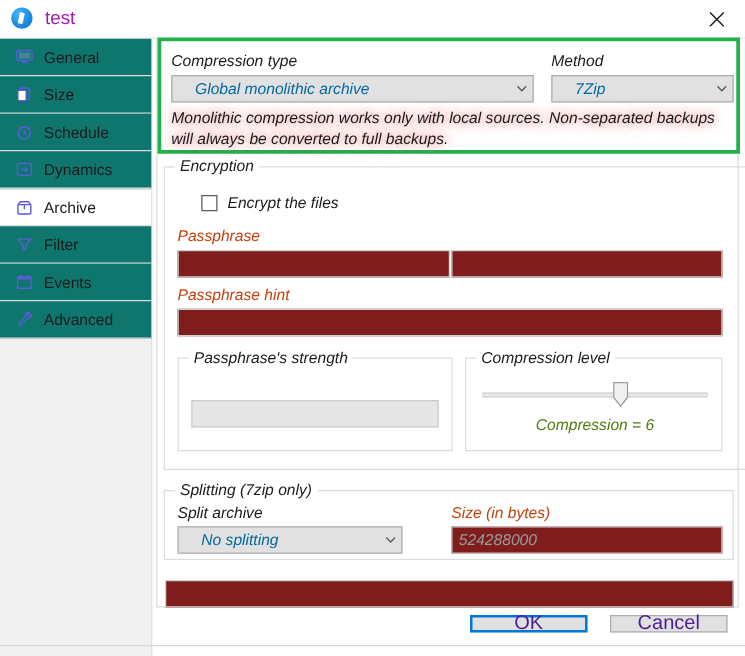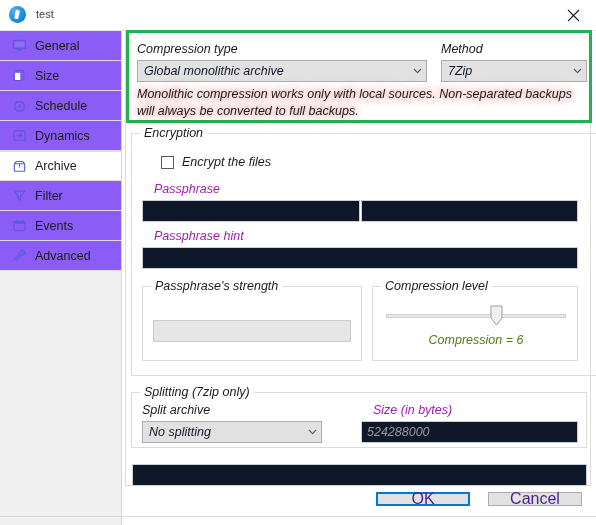--- a/index.html
+++ b/index.html
@@ -31,21 +31,21 @@
   .title-icon::after {
     content: "";
     position: absolute; left: 6px; top: 3.5px;
     width: 4px; height: 9px;
     background: #ffffff;
     border-radius: 1px;
     transform: rotate(12deg);
   }
   .title-text {
     position: absolute; left: 36px; top: 6px;
-    font-size: 11px; color: #404040;
+    font-size: 15px; color: #a21caf;
     line-height: 17px;
   }
   .close-btn {
     position: absolute; right: 0; top: 0;
     width: 45px; height: 30px;
     display: flex; align-items: center; justify-content: center;
     cursor: default;
   }
   .close-btn svg { display: block; }
 
@@ -56,21 +56,21 @@
     background: #f0f0f0;
     border-right: 1px solid #d6d6d6;
   }
   .side-item {
     position: relative;
     height: 30px;
     display: flex; align-items: center;
     padding-left: 11px;
     box-sizing: border-box;
     border-bottom: 1px solid #dedede;
-    background: #8b5cf6;
+    background: #0f766e;
     cursor: default;
   }
   .side-item.selected {
     background: #ffffff;
     border-top: 1px solid #dedede;
     border-bottom: 1px solid #dedede;
   }
   .side-ico {
     width: 16px; height: 16px;
     margin-right: 8px;
@@ -102,48 +102,48 @@
     border: 3px solid #22b14c;
     box-sizing: border-box;
     background: #ffffff;
   }
   .lbl {
     position: absolute;
     font-size: 12.5px;
     color: #1b1b1b;
     white-space: nowrap;
   }
-  .lbl.dim { color: #a21caf; margin-left: 12px; }
+  .lbl.dim { color: #c2410c; }
 
   
   .combo {
     position: absolute;
     height: 22px;
     background: #e1e1e1;
     border: 1px solid #acacac;
     box-sizing: border-box;
     display: flex; align-items: center;
     cursor: default;
   }
   .combo .cval {
-    padding-left: 6px;
-    font-size: 12.5px; color: #0f172a;
+    padding-left: 18px;
+    font-size: 12.5px; color: #0369a1;
     flex: 1 1 auto;
     overflow: hidden; white-space: nowrap;
   }
   .combo .carrow {
     width: 18px; flex: 0 0 auto;
     display: flex; align-items: center; justify-content: center;
   }
 
   
   .tinput {
     position: absolute;
     height: 22px;
-    background: #0f172a;
+    background: #7f1d1d;
     border: 1px solid #cfcfcf;
     box-sizing: border-box;
     display: flex; align-items: center;
     padding-left: 5px;
     font-size: 12.5px;
     color: #1b1b1b;
   }
   .tinput.dis { color: #9a9a9a; }
 
   

